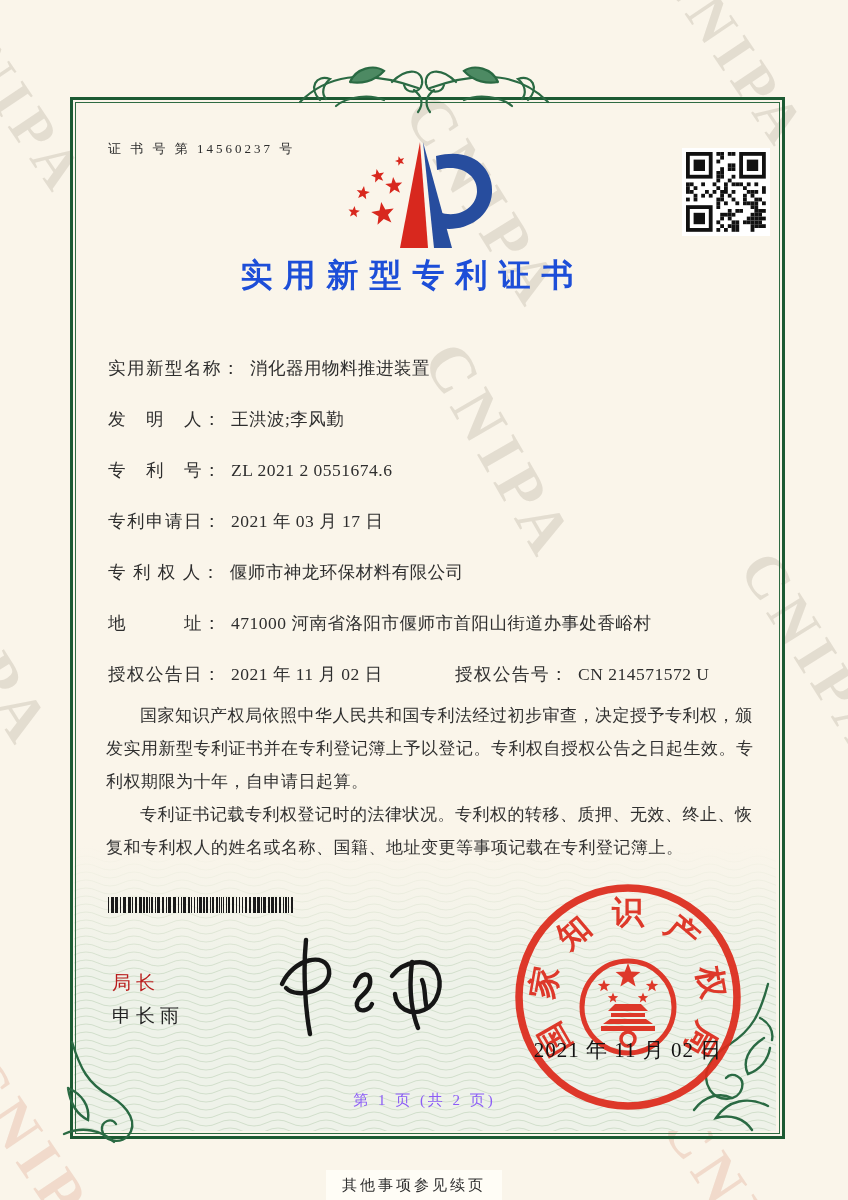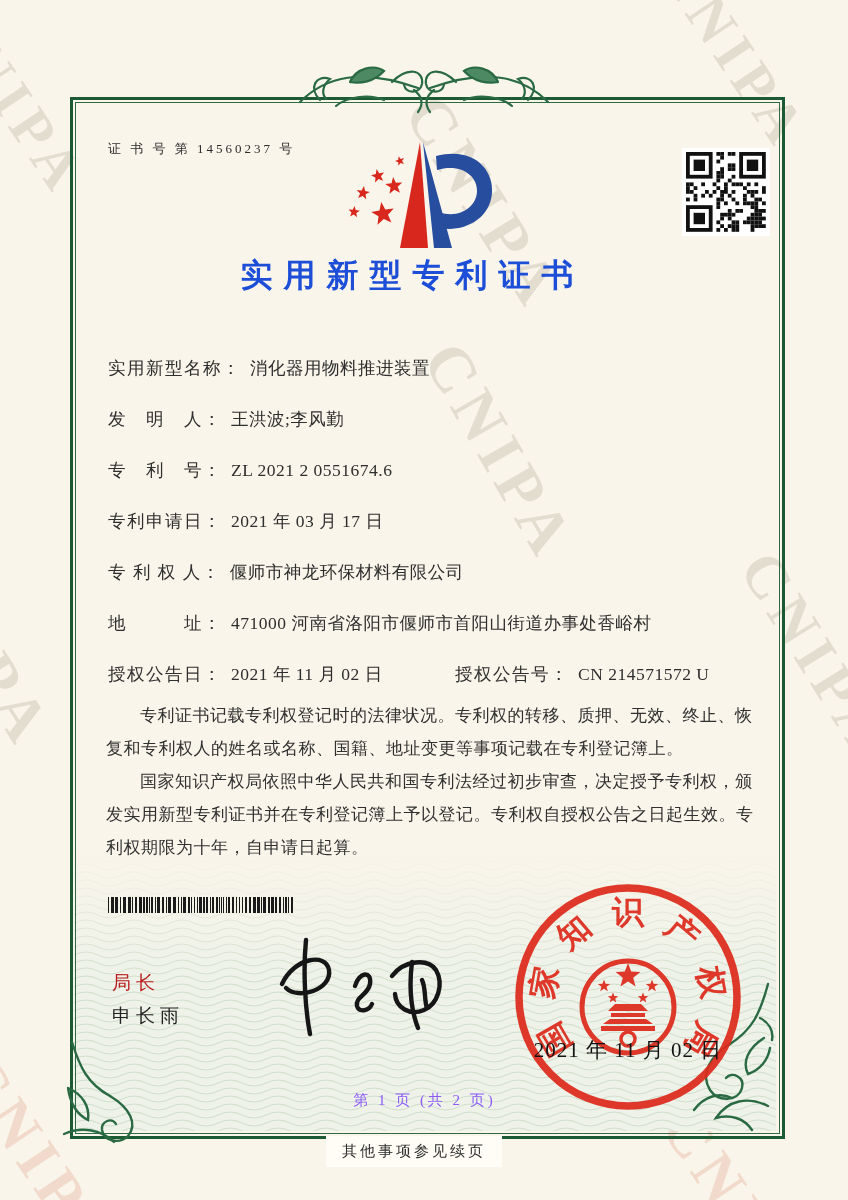--- a/index.html
+++ b/index.html
@@ -36,21 +36,21 @@
              background:linear-gradient(180deg,#faf5ea 0%,rgba(250,245,234,0.65) 16%,rgba(250,245,234,0) 46%);}
   .barcode{position:absolute;left:108px;top:897px;z-index:2;}
   .sig-title{position:absolute;left:112px;top:970px;font-size:19px;letter-spacing:5px;z-index:2;color:#b91c1c;}
   .sig-name{position:absolute;left:112px;top:1003px;font-size:19px;letter-spacing:5px;z-index:2;color:#222;}
   .signature{position:absolute;left:252px;top:928px;z-index:3;}
   .seal{position:absolute;left:508px;top:877px;z-index:3;}
   .seal-date{position:absolute;left:516px;top:1036px;width:224px;text-align:center;
              font-size:21px;letter-spacing:1px;color:#121212;z-index:4;}
   .page-number{position:absolute;left:70px;top:1091px;width:709px;text-align:center;
                font-size:15px;letter-spacing:3px;z-index:2;color:#8b5cf6;}
-  .note-box{position:absolute;left:326px;top:1136px;background:#fffdf6;padding:6px 16px;
+  .note-box{position:absolute;left:326px;top:1170px;background:#fffdf6;padding:6px 16px;
             font-size:15px;letter-spacing:3px;z-index:2;color:#2e2e2e;}
   .ornament-top{position:absolute;left:296px;top:60px;z-index:2;}
   .flourish-br{position:absolute;left:664px;top:978px;z-index:2;}
   .flourish-bl{position:absolute;left:58px;top:1036px;z-index:2;}
 </style>
 </head>
 <body>
 
 <div class="page">
 
@@ -303,22 +303,22 @@
     <span class="field-label">地　　　址：</span><span class="field-value">471000 河南省洛阳市偃师市首阳山街道办事处香峪村</span>
   </div>
   <div class="field-row" style="top:662px">
     <span class="field-label">授权公告日：</span><span class="field-value">2021 年 11 月 02 日</span>
     <span class="pair2">
       <span class="field-label">授权公告号：</span><span class="field-value">CN 214571572 U</span>
     </span>
   </div>
 
   <div class="body-text">
+    <p>国家知识产权局依照中华人民共和国专利法经过初步审查，决定授予专利权，颁发实用新型专利证书并在专利登记簿上予以登记。专利权自授权公告之日起生效。专利权期限为十年，自申请日起算。</p>
     <p>专利证书记载专利权登记时的法律状况。专利权的转移、质押、无效、终止、恢复和专利权人的姓名或名称、国籍、地址变更等事项记载在专利登记簿上。</p>
-    <p>国家知识产权局依照中华人民共和国专利法经过初步审查，决定授予专利权，颁发实用新型专利证书并在专利登记簿上予以登记。专利权自授权公告之日起生效。专利权期限为十年，自申请日起算。</p>
   </div>
 
   <svg id="barcode" class="barcode" width="190" height="16">
       <rect x="0" y="0" width="1" height="16" fill="#1a1a1a"></rect>
       <rect x="3" y="0" width="3" height="16" fill="#1a1a1a"></rect>
       <rect x="7" y="0" width="3" height="16" fill="#1a1a1a"></rect>
       <rect x="12" y="0" width="1" height="16" fill="#1a1a1a"></rect>
       <rect x="15" y="0" width="3" height="16" fill="#1a1a1a"></rect>
       <rect x="20" y="0" width="3" height="16" fill="#1a1a1a"></rect>
       <rect x="24" y="0" width="1" height="16" fill="#1a1a1a"></rect>

